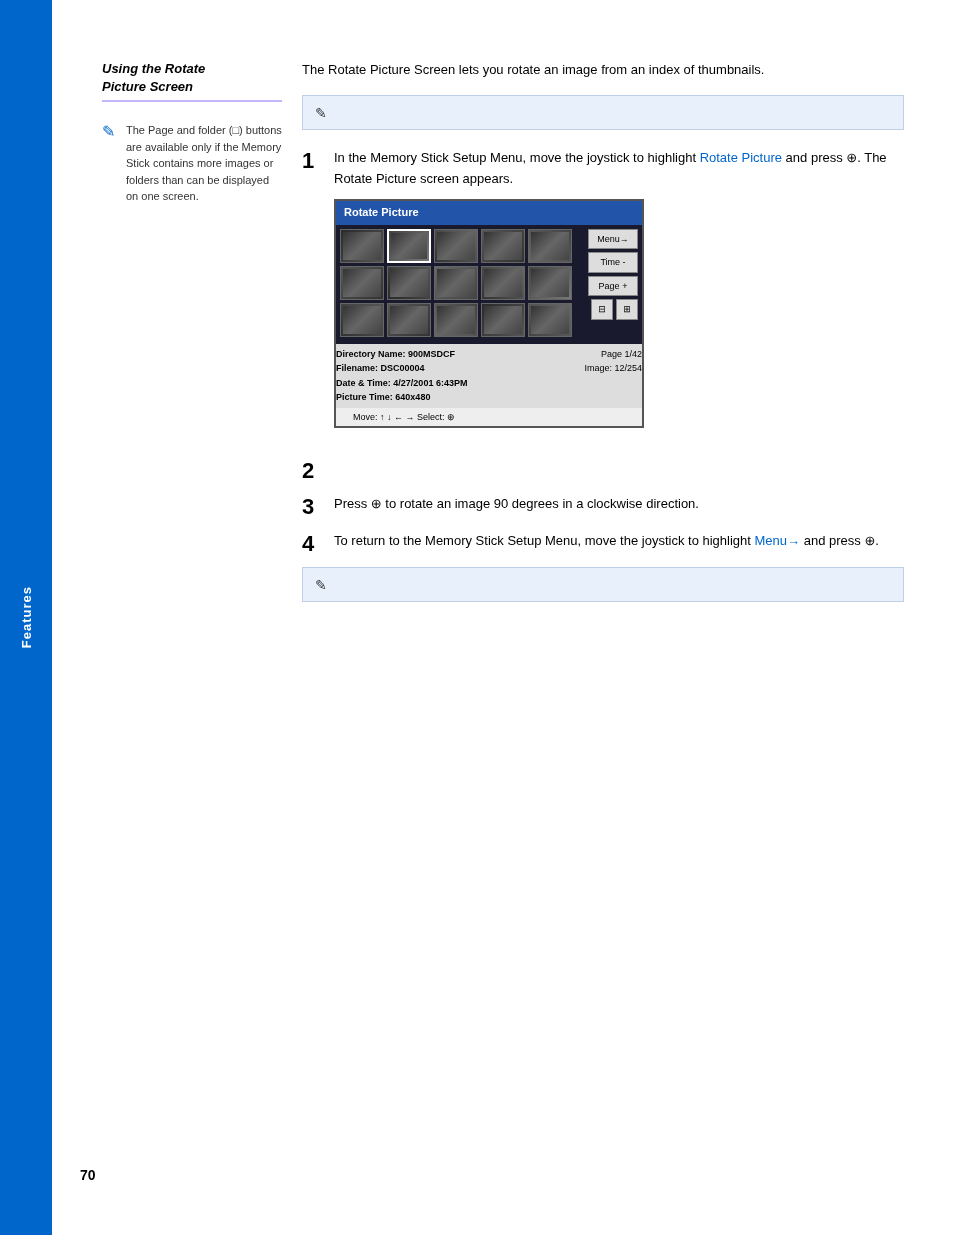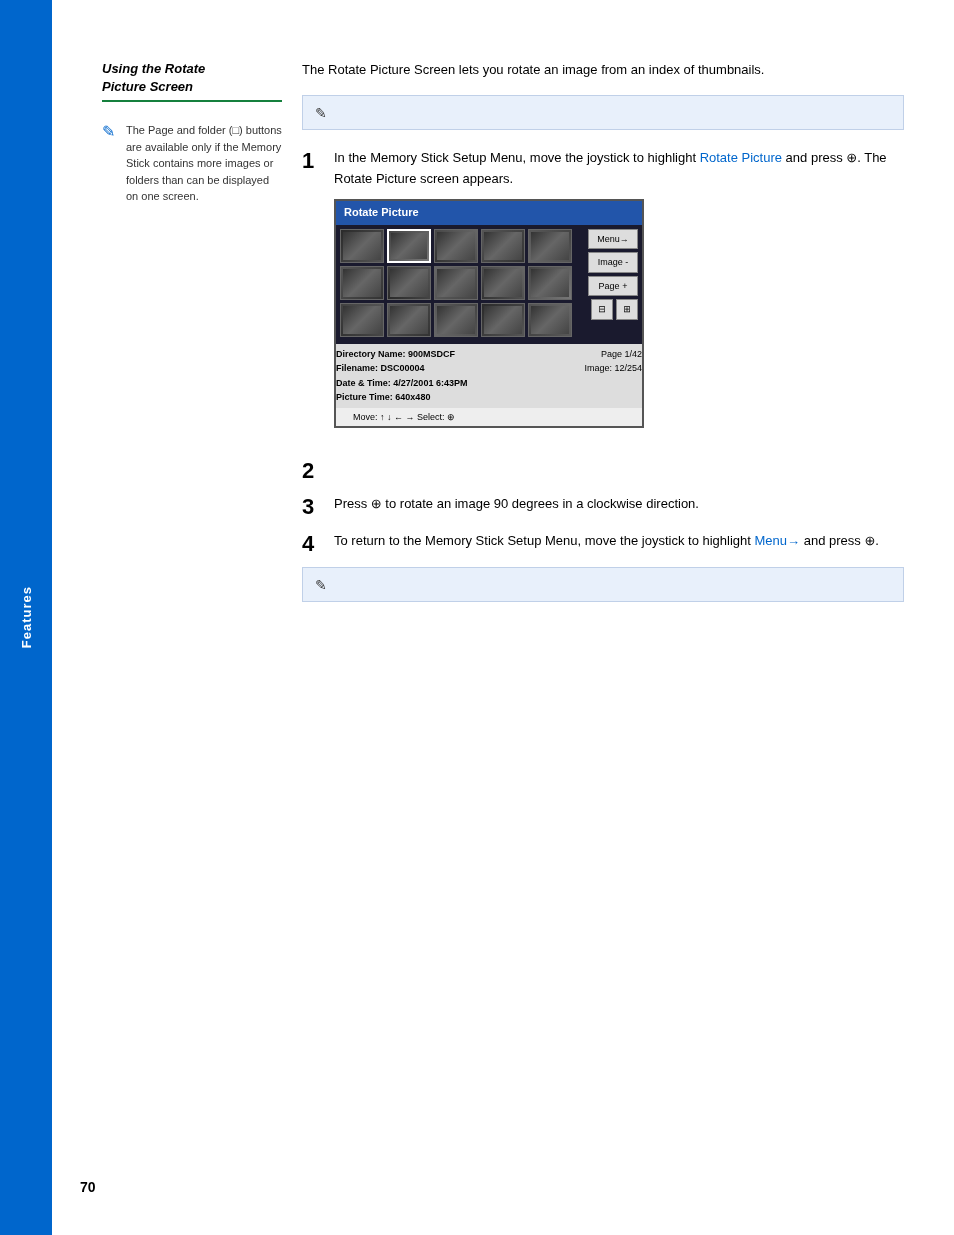--- a/index.html
+++ b/index.html
@@ -51,21 +51,21 @@
       width: 200px;
       min-width: 200px;
       padding-right: 20px;
     }
 
     .section-title {
       font-size: 13px;
       font-weight: bold;
       font-style: italic;
       color: #000;
-      border-bottom: 2px solid #15803d;
+      border-bottom: 2px solid #c4b5fd;
       padding-bottom: 4px;
       margin-bottom: 16px;
       line-height: 1.4;
     }
 
     .note-box-left {
       display: flex;
       gap: 6px;
       margin-top: 20px;
     }
@@ -258,21 +258,21 @@
       padding: 8px 12px;
       margin-top: 10px;
       display: flex;
       gap: 8px;
       align-items: flex-start;
     }
 
     
     .page-number {
       position: absolute;
-      bottom: 40px;
+      bottom: 52px;
       left: 80px;
       font-size: 14px;
       font-weight: bold;
       color: #000;
     }
   </style>
 </head>
 <body>
 
 <div class="sidebar">
@@ -332,21 +332,21 @@
                 <div class="thumb-row">
                   <div class="thumb thumb-dark" style="background: linear-gradient(45deg,#333,#555);"></div>
                   <div class="thumb thumb-med" style="background: linear-gradient(135deg,#555,#333);"></div>
                   <div class="thumb thumb-light" style="background: linear-gradient(45deg,#666,#444);"></div>
                   <div class="thumb thumb-dark" style="background: linear-gradient(135deg,#2a2a2a,#555);"></div>
                   <div class="thumb thumb-med" style="background: linear-gradient(45deg,#444,#666);"></div>
                 </div>
               </div>
               <div class="side-buttons">
                 <div class="screen-btn">Menu→</div>
-                <div class="screen-btn">Image -</div>
+                <div class="screen-btn">Time -</div>
                 <div class="screen-btn">Page +</div>
                 <div class="btn-row">
                   <div class="screen-btn-small">⊟</div>
                   <div class="screen-btn-small">⊞</div>
                 </div>
               </div>
             </div>
             <div class="screen-info">
               <div class="screen-info-row">
                 <span><strong>Directory Name: 900MSDCF</strong></span>

